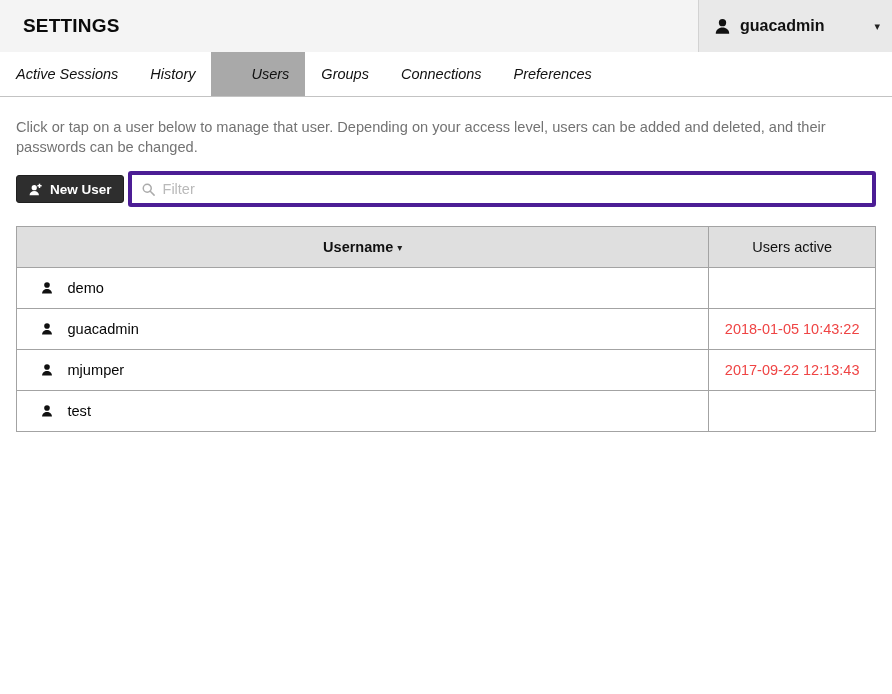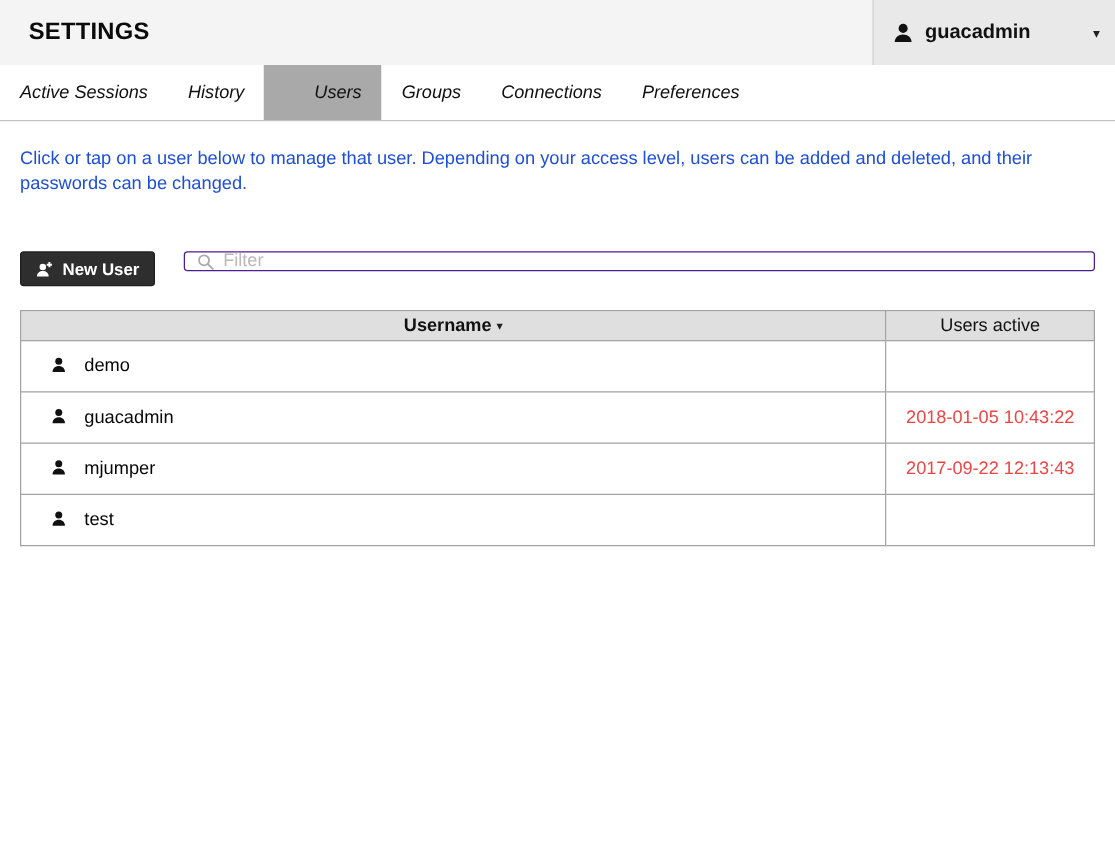--- a/index.html
+++ b/index.html
@@ -55,28 +55,28 @@
   }
   .tab.active { background: #a9a9a9; padding-left: 40px; }
 
   
   .content { margin: 0 16px; }
   .desc {
     margin-top: 20px;
     font-size: 14.6px;
     line-height: 20px;
     max-width: 830px;
-    color: #1d4ed8;
+    color: #737373;
   }
 
   .actions {
-    margin-top: 44px;
+    margin-top: 14px;
     display: flex;
     align-items: stretch;
-    gap: 23px;
+    gap: 4px;
     width: 860px;
   }
   .new-user-btn {
     background: #2e2e2e;
     color: #ffffff;
     border: 1px solid #1f1f1f;
     border-radius: 3px;
     font-family: inherit;
     font-size: 13.5px;
     font-weight: bold;
@@ -85,22 +85,22 @@
     gap: 7px;
     padding: 0 11px;
     height: 28px;
     align-self: center;
     cursor: pointer;
     white-space: nowrap;
   }
   .new-user-btn svg { width: 15px; height: 15px; }
   .filter-box {
     flex: 1;
-    height: 16px;
-    border: 1px solid #4c1d95;
+    height: 36px;
+    border: 4px solid #4c1d95;
     border-radius: 3px;
     background: #fff;
     display: flex;
     align-items: center;
   }
   .filter-box svg { width: 15px; height: 15px; margin: 0 7px 0 9px; flex: 0 0 auto; }
   .filter-box input {
     border: none;
     outline: none;
     flex: 1;
@@ -113,21 +113,21 @@
   .filter-box input::placeholder { color: #b9b9b9; }
 
   
   .user-table {
     margin-top: 19px;
     width: 860px;
     border-collapse: collapse;
   }
   .user-table th, .user-table td { border: 1px solid #a3a3a3; }
   .user-table thead th {
-    height: 24px;
+    height: 41px;
     background: #dfdfdf;
     font-size: 14.5px;
     cursor: pointer;
   }
   .th-username { width: 80.6%; font-weight: bold; }
   .th-lastactive { width: 19.4%; font-weight: normal; }
   .sort-caret { font-size: 10px; vertical-align: 1px; margin-left: 4px; color: #222; }
   .user-table tbody tr { height: 41px; cursor: pointer; background: #fff; }
   .cell-user { padding-left: 23px; margin-left: 48px; }
   .cell-user .picon { width: 14px; height: 14px; display: inline-block; vertical-align: -2px; margin-right: 9px; }

